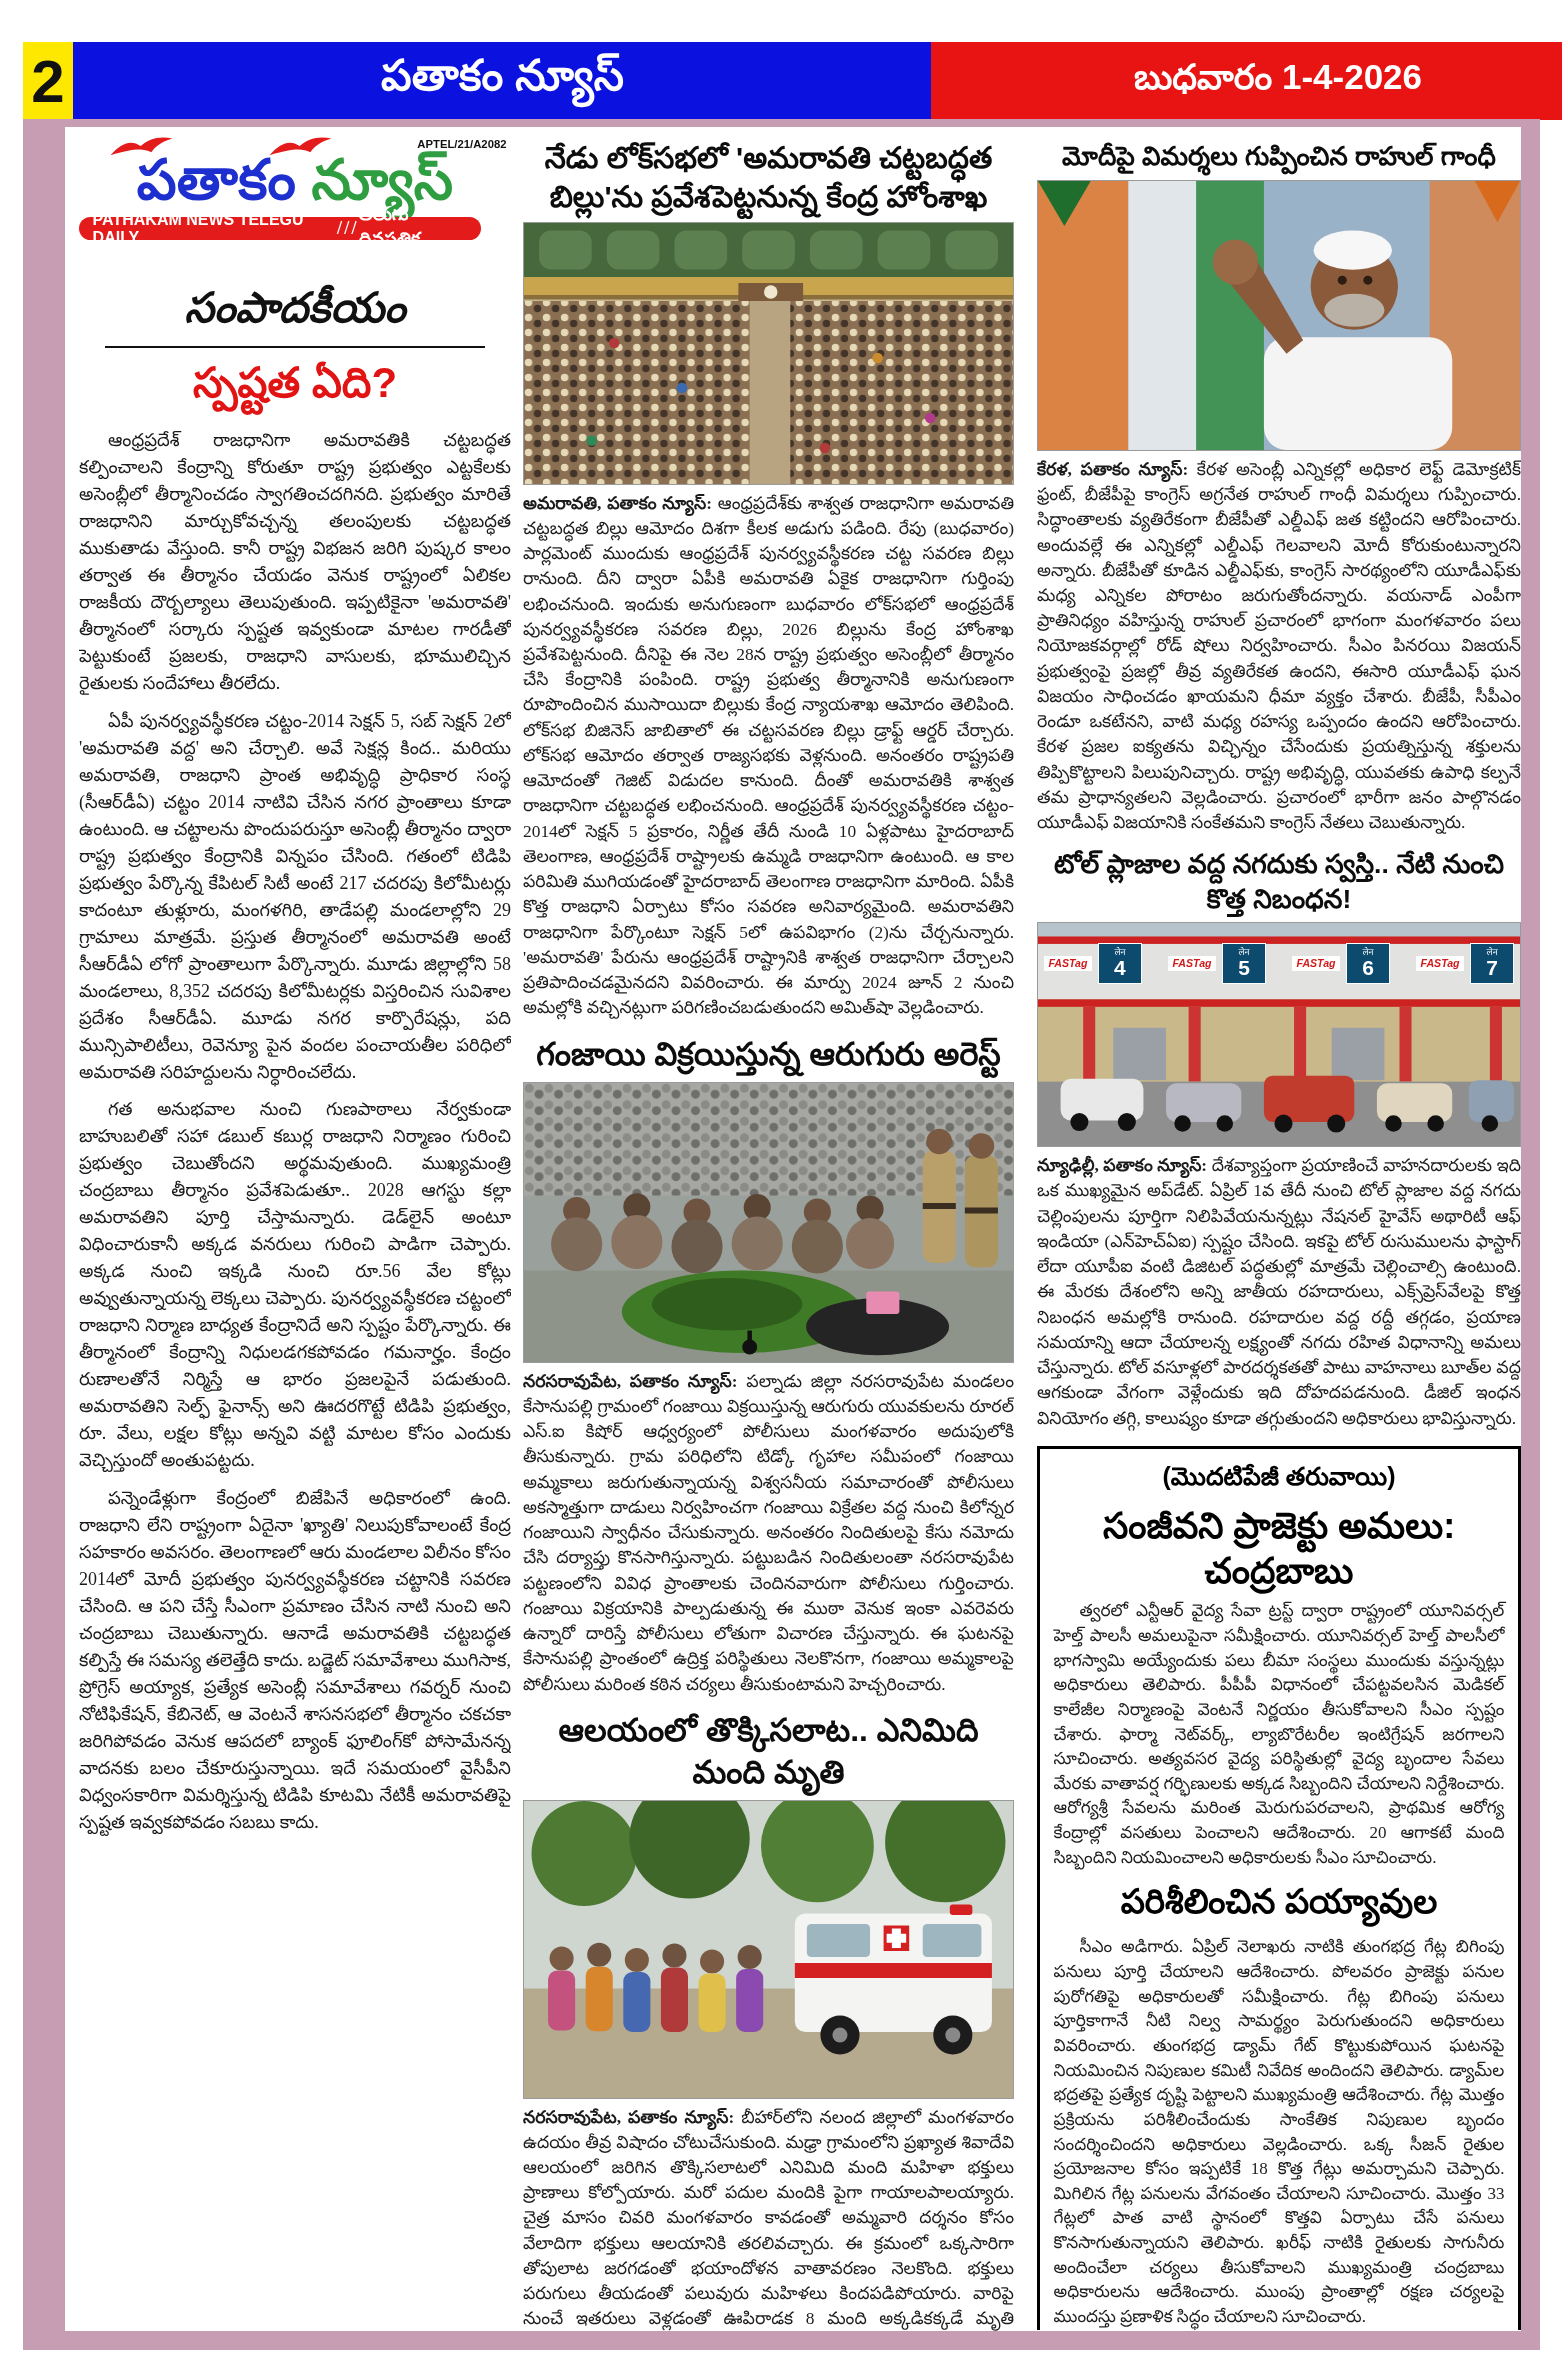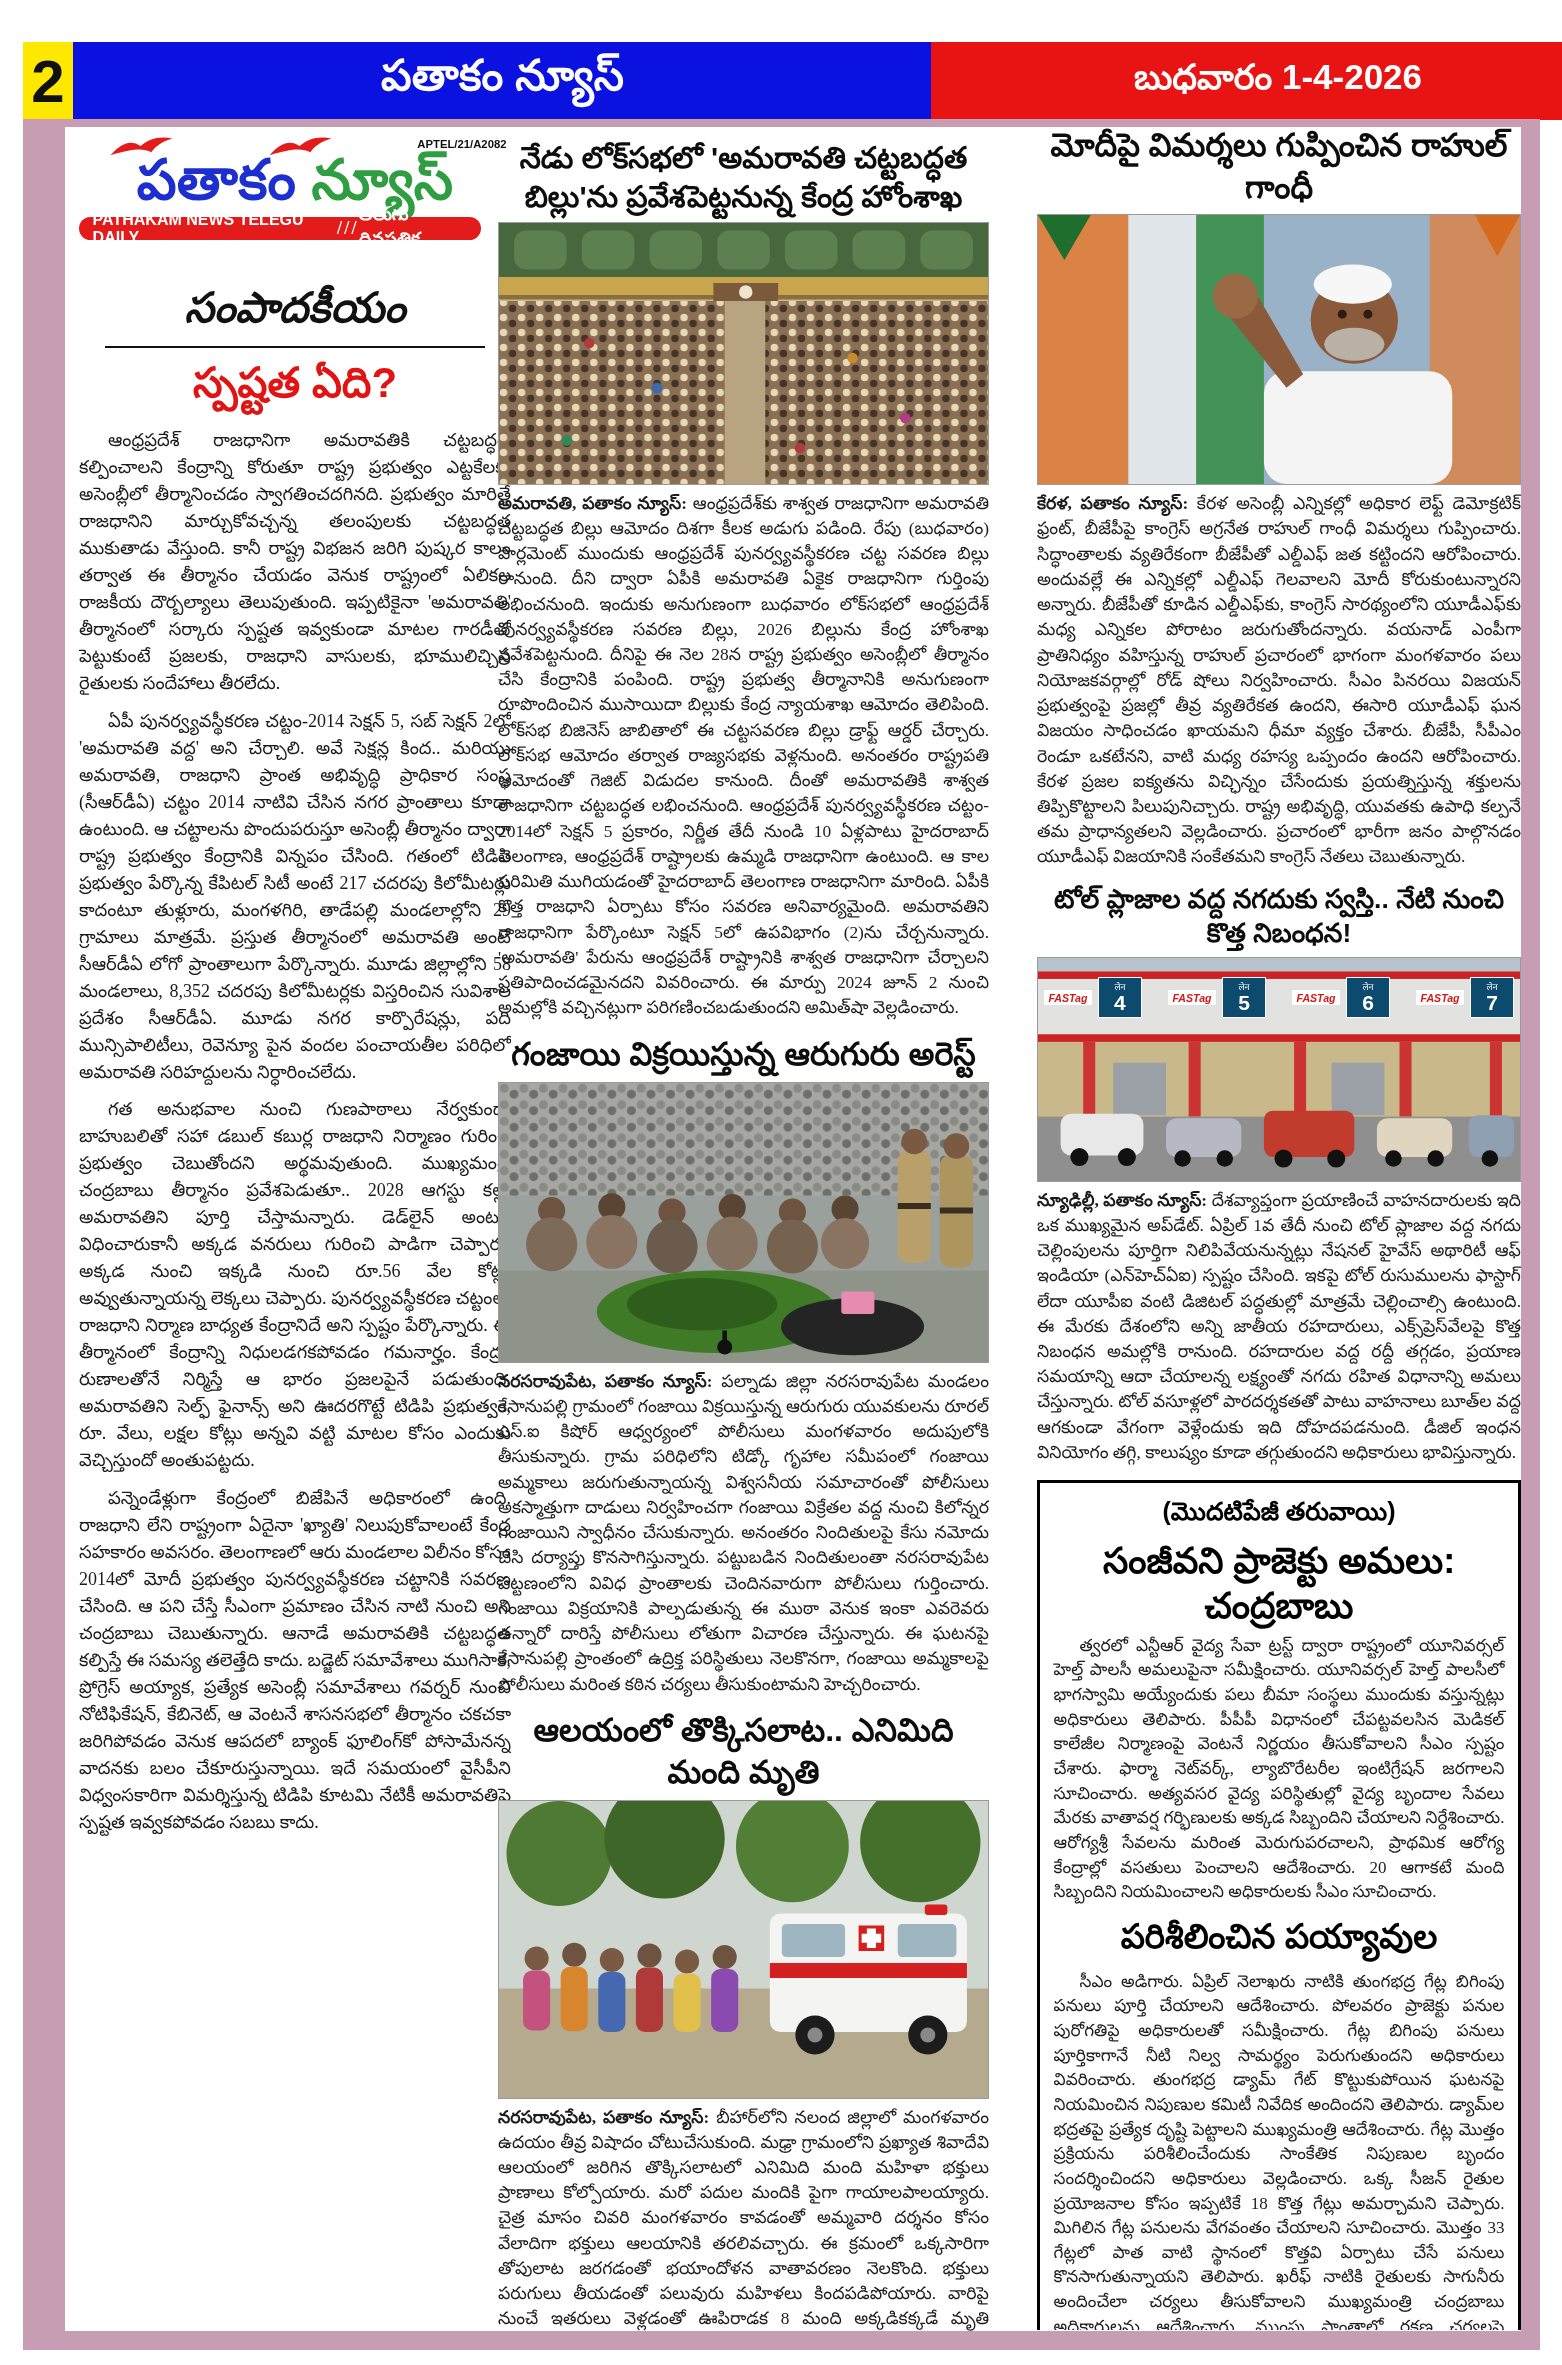--- a/index.html
+++ b/index.html
@@ -12,28 +12,28 @@
   .masthead{left:73px;width:859px;background:#0b12e0;color:#fff;font-family:"Liberation Sans",sans-serif;
             font-weight:bold;font-size:43px;}
   .dateband{left:931px;width:694px;background:#e81313;color:#fff;font-family:"Liberation Sans",sans-serif;
             font-weight:bold;font-size:35px;}
   
   .frame{position:absolute;left:23px;top:119px;width:1517px;height:2231px;background:#c79db4;}
   .frame-inner{position:absolute;left:42px;top:7.6px;width:1456px;height:2204px;background:#ffffff;}
   
   .col{position:absolute;overflow:hidden;}
   .col-left{left:79px;top:135px;width:432px;height:2196px;}
-  .col-mid{left:498px;top:130px;width:491px;height:2201px;}
+  .col-mid{left:523px;top:130px;width:491px;height:2201px;}
   .col-right{left:1037px;top:125px;width:484px;height:2205px;}
   
   .headline{font-family:"Liberation Sans","DejaVu Sans",sans-serif;font-weight:bold;text-align:center;
             color:#0d0d0d;line-height:1.3;margin:7.6px 0 6px 0;}
   .h-mid1{font-size:30px;}
   .h-mid2{font-size:32px;margin-top:13.6px;}
-  .h-right{font-size:32px;margin-top:0;}
+  .h-right{font-size:26px;margin-top:15px;}
   .h-toll{font-size:26.5px;margin-top:12px;}
   .body{font-size:17.4px;line-height:1.45;text-align:justify;color:#1c1c1c;margin:6px 0 0 0;}
   .body .dateline{font-weight:bold;}
   .edit-body{font-size:18px;line-height:1.5;text-align:justify;color:#1a1a1a;margin:10.6px 0 0 0;text-indent:29px;}
   
   .logo{position:relative;height:132px;margin-top:3px;}
   .logo-reg{position:absolute;right:4.5px;top:0;font-family:"Liberation Sans",sans-serif;
             font-weight:bold;font-size:11.3px;color:#111;}
   .logo-title{position:absolute;left:0;right:0;top:13.6px;text-align:center;
               font-family:"Liberation Sans",sans-serif;font-weight:bold;font-size:56px;line-height:1;}

